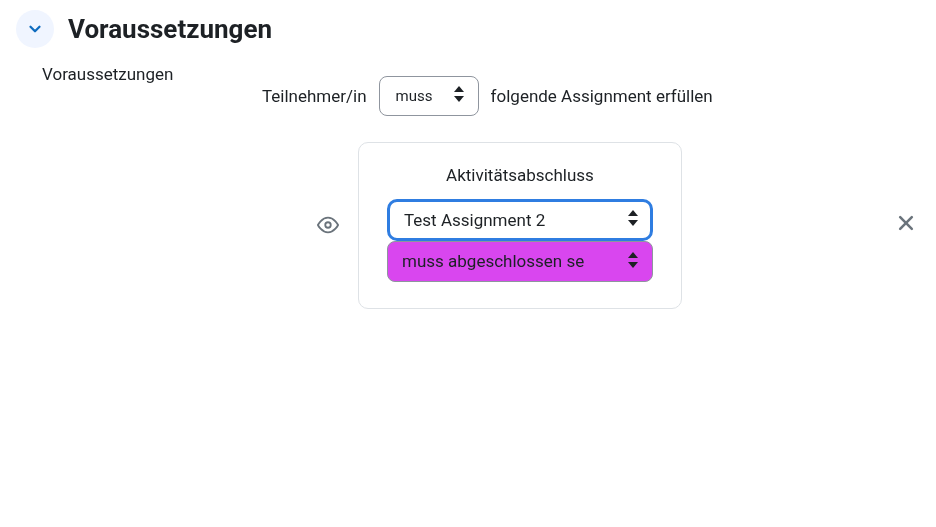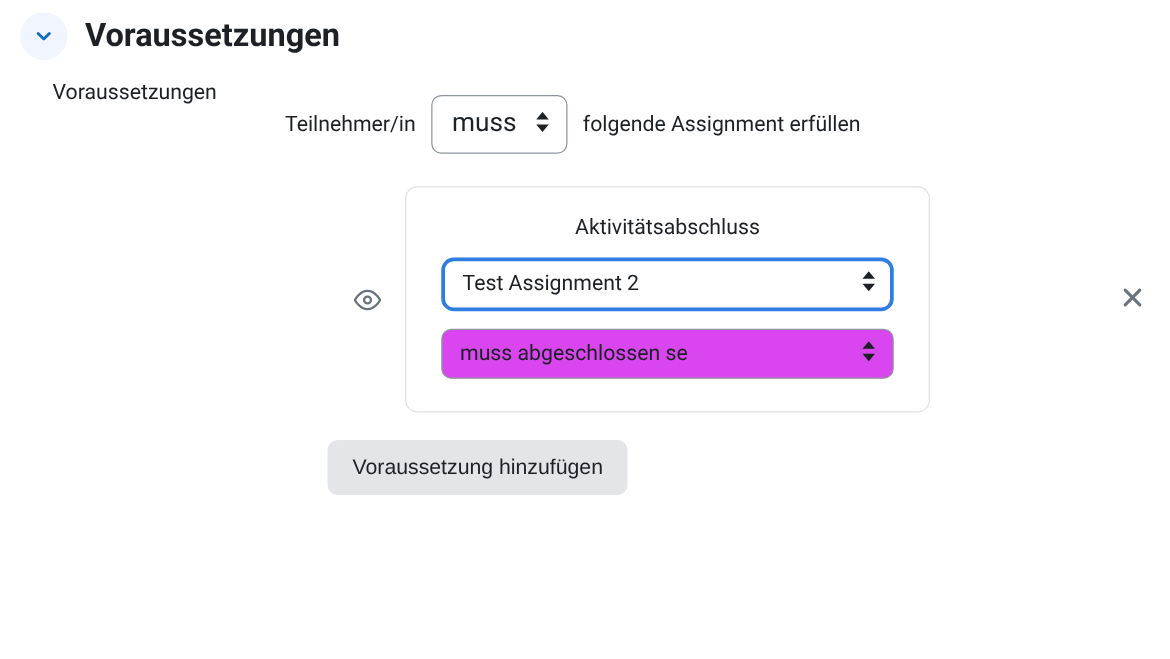--- a/index.html
+++ b/index.html
@@ -38,39 +38,40 @@
   }
   .left-label {
     width: 186px;
     flex-shrink: 0;
     padding-top: 6px;
     font-size: 17px;
     color: #1d2125;
   }
   .right-col {
     flex: 1;
+    margin-left: 34px;
   }
   .match-line {
     display: flex;
     align-items: center;
     gap: 12px;
     font-size: 17px;
     margin-bottom: 26px;
     margin-top: 18px;
   }
   .select-wrap {
     position: relative;
     display: inline-block;
   }
   .select {
     border: 1px solid #8f959e;
     border-radius: 8px;
     background: #fff;
     padding: 10px 40px 10px 16px;
-    font-size: 21px;
+    font-size: 15px;
     color: #1d2125;
     min-width: 100px;
     cursor: pointer;
     line-height: 1.2;
   }
   .select-caret {
     position: absolute;
     right: 14px;
     top: 50%;
     transform: translateY(-50%);
@@ -88,21 +89,21 @@
     align-items:center;
     justify-content:center;
     color: #6a737b;
     flex-shrink:0;
     margin-left: 54px;
   }
   .condition-card {
     border: 1px solid #dee2e6;
     border-radius: 10px;
     padding: 22px 28px 26px 28px;
-    width: 420px;
+    width: 324px;
     text-align: center;
   }
   .card-title {
     font-size: 17px;
     color: #1d2125;
     margin-bottom: 14px;
   }
   .select-focused {
     border: 3px solid #2f7de1;
     border-radius: 10px;
@@ -122,21 +123,20 @@
     font-size: 17px;
     text-align: left;
     min-width: 260px;
     cursor: pointer;
     line-height:1.2;
     background:#d946ef;
   }
   .select-stack {
     display:flex;
     flex-direction:column;
-    gap:14px;
     align-items:center;
   }
   .delete-col {
     color: #6a737b;
     cursor: pointer;
     font-size: 24px;
     flex-shrink:0;
     margin-left: auto;
     margin-right: 20px;
   }
@@ -214,16 +214,15 @@
       </div>
 
       <div class="delete-col">
         <svg width="20" height="20" viewBox="0 0 24 24" fill="none" stroke="#6a737b" stroke-width="3" stroke-linecap="round">
             <line x1="5" y1="5" x2="19" y2="19"></line>
             <line x1="19" y1="5" x2="5" y2="19"></line>
           </svg>
       </div>
     </div>
 
-    <button class="add-btn">Voraussetzung hinzufügen</button>
 
   </div>
 </div>
 
 </body></html>

